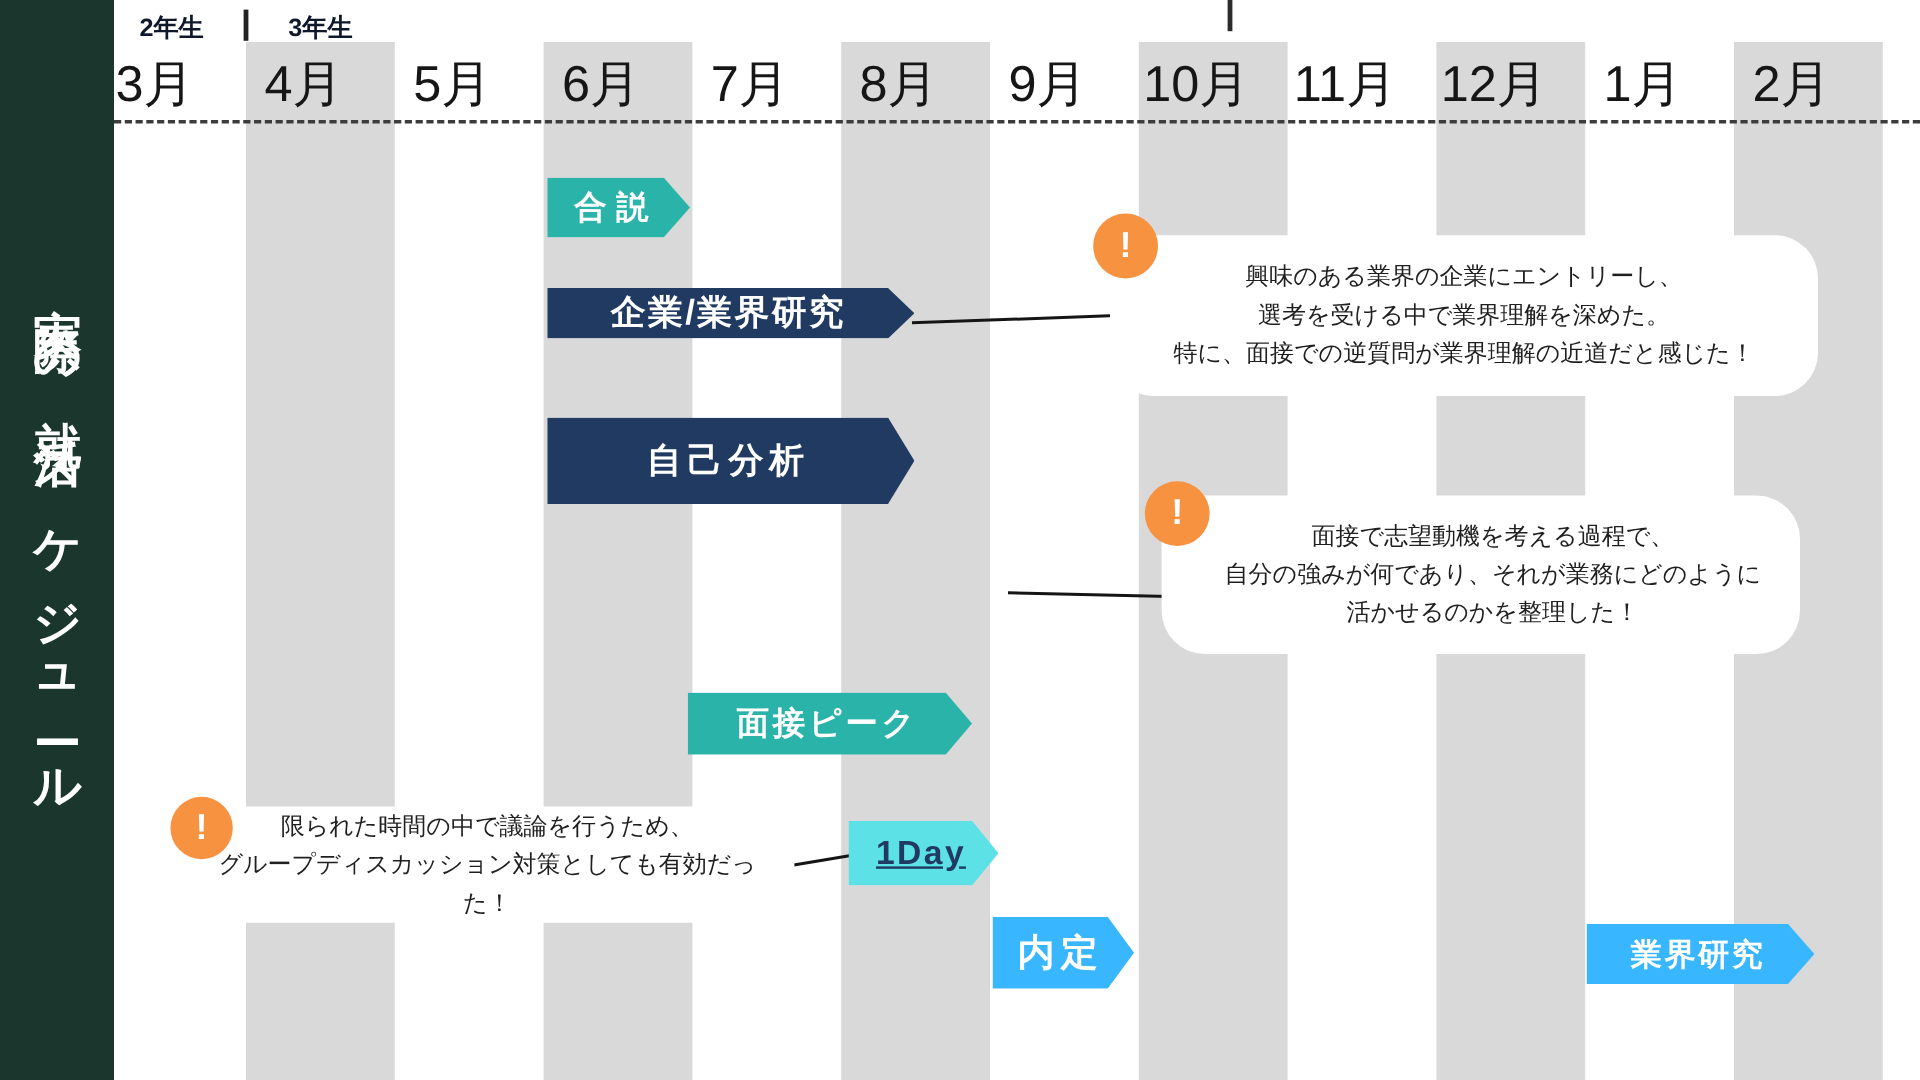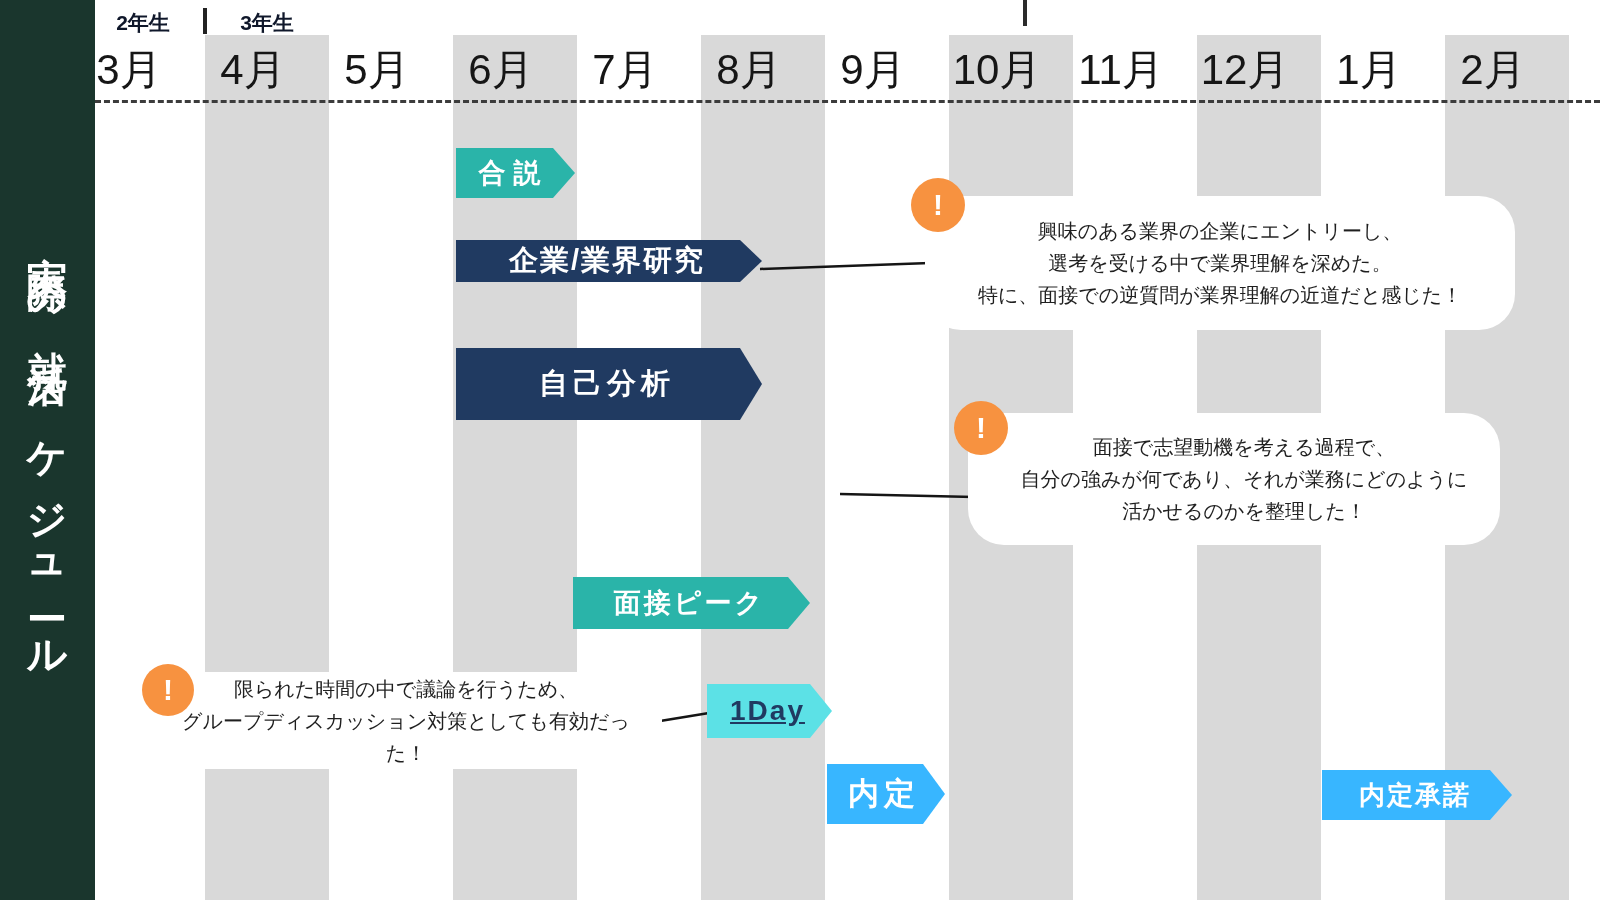--- a/index.html
+++ b/index.html
@@ -96,21 +96,21 @@
 
   <div class="bar bar-navy" style="left:456px; top:348px; width:306px; height:72px; font-size:29px; letter-spacing:5px;">自己分析</div>
 
 
   <div class="bar bar-teal" style="left:573px; top:577px; width:237px; height:52px; font-size:27px; letter-spacing:3px;">面接ピーク</div>
 
   <div class="bar bar-cyan" style="left:707px; top:684px; width:125px; height:54px; font-size:28px; letter-spacing:2px;">1Day</div>
 
   <div class="bar bar-blue" style="left:827px; top:764px; width:118px; height:60px; font-size:31px; letter-spacing:5px;">内定</div>
 
-  <div class="bar bar-blue" style="left:1322px; top:770px; width:190px; height:50px; font-size:26px; letter-spacing:2px;">内定承諾</div>
+  <div class="bar bar-blue" style="left:1322px; top:770px; width:190px; height:50px; font-size:26px; letter-spacing:2px;">業界研究</div>
 
   <div class="callout" style="left:925px; top:196px; width:590px; height:134px;">
     <div class="line">興味のある業界の企業にエントリーし、</div>
     <div class="line">選考を受ける中で業界理解を深めた。</div>
     <div class="line">特に、面接での逆質問が業界理解の近道だと感じた！</div>
   </div>
   <div class="badge" style="left:911px; top:178px; width:54px; height:54px;">!</div>
 
   <div class="callout" style="left:968px; top:413px; width:532px; height:132px;padding-left:38px;">
     <div class="line">面接で志望動機を考える過程で、</div>

